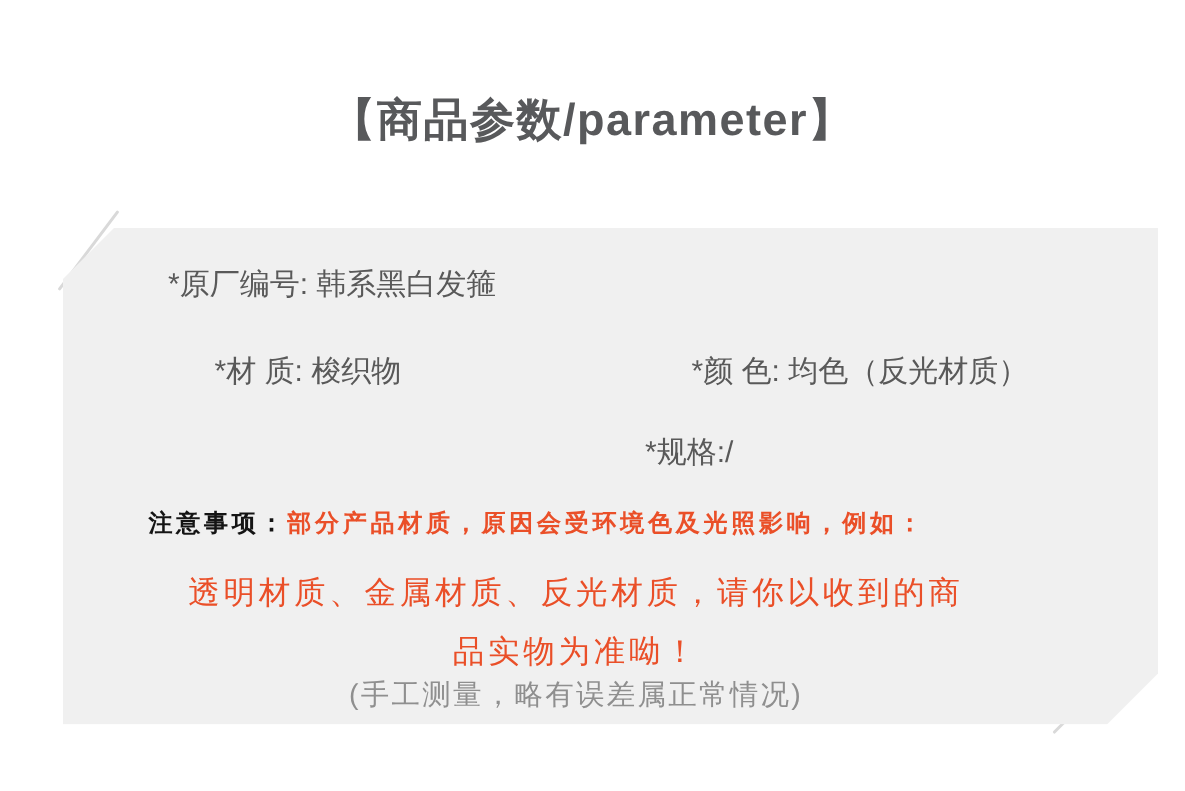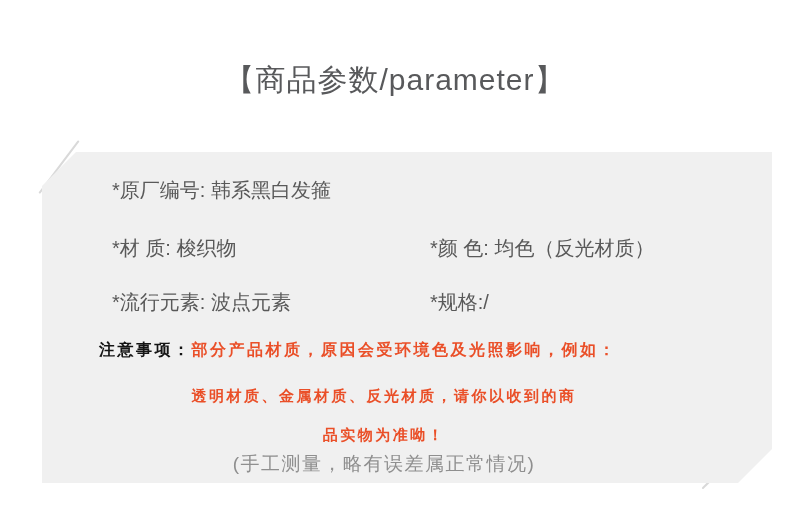--- a/index.html
+++ b/index.html
@@ -3,47 +3,47 @@
 <meta charset="utf-8">
 <style>
   html,body{margin:0;padding:0;}
   body{
     width:790px;height:527px;background:#ffffff;position:relative;overflow:hidden;
     font-family:"Liberation Sans","DejaVu Sans",sans-serif;
   }
   .page{position:absolute;inset:0;}
   .title{
     position:absolute;top:60px;left:0;width:790px;text-align:center;
-    font-size:30px;font-weight:400;color:#58595b;letter-spacing:1px;
+    font-size:30px;font-weight:700;color:#58595b;letter-spacing:1px;
   }
   .panel{
     position:absolute;left:42px;top:152px;width:684px;height:331px;
     background:#f0f0f0;
     clip-path:polygon(34px 0,100% 0,100% calc(100% - 34px),calc(100% - 34px) 100%,0 100%,0 34px);
     padding-left:46px;
   }
   .diag{
     position:absolute;height:2px;background:#d9d9d9;border-radius:1px;
   }
   .diag.tl{width:66px;left:26px;top:166px;transform:rotate(-53deg);}
   .diag.br{width:70px;left:692px;top:463px;transform:rotate(-45deg);}
   .param{
     position:absolute;font-size:20px;color:#595959;line-height:24px;white-space:nowrap;
   }
-  .row0{top:26px;} .row1{top:84px;} .row2{top:138px;}
+  .row0{top:26px;} .row1{top:84px;margin-left:31px;} .row2{top:138px;}
   .colL{left:70px;} .colR{left:388px;}
   .notice-line1{
     position:absolute;left:57px;top:186px;font-size:16px;font-weight:bold;
     white-space:nowrap;letter-spacing:2.5px;line-height:24px;
   }
   .notice-label{color:#141414;}
   .accent{color:#ea4f28;}
   .notice-line2,.notice-line3{
     position:absolute;left:0;width:684px;text-align:center;
-    font-size:15px;font-weight:bold;color:#ea4f28;letter-spacing:2.5px;line-height:24px;
+    font-size:21px;font-weight:normal;color:#ea4f28;letter-spacing:2.5px;line-height:24px;
   }
   .notice-line2{top:232px;}
   .notice-line3{top:271px;}
   .footnote{
     position:absolute;left:0;top:301px;width:684px;text-align:center;
     font-size:19px;color:#8f8f8f;letter-spacing:1.5px;line-height:22px;
   }
 </style>
 </head>
 <body>
@@ -55,21 +55,20 @@
   <div class="diag tl"></div>
   <div class="diag br"></div>
 
   <div class="panel">
 
     <div class="param row0 colL">*原厂编号: 韩系黑白发箍</div>
 
     <div class="param row1 colL">*材 质: 梭织物</div>
     <div class="param row1 colR">*颜 色: 均色（反光材质）</div>
 
-    <div class="param row2 colL">*流行元素: 波点元素</div>
     <div class="param row2 colR">*规格:/</div>
 
     <div class="notice-line1">
       <span class="notice-label">注意事项：</span><span class="accent">部分产品材质，原因会受环境色及光照影响，例如：</span>
     </div>
 
     <div class="notice-line2">透明材质、金属材质、反光材质，请你以收到的商</div>
     <div class="notice-line3">品实物为准呦！</div>
 
     <div class="footnote">(手工测量，略有误差属正常情况)</div>

